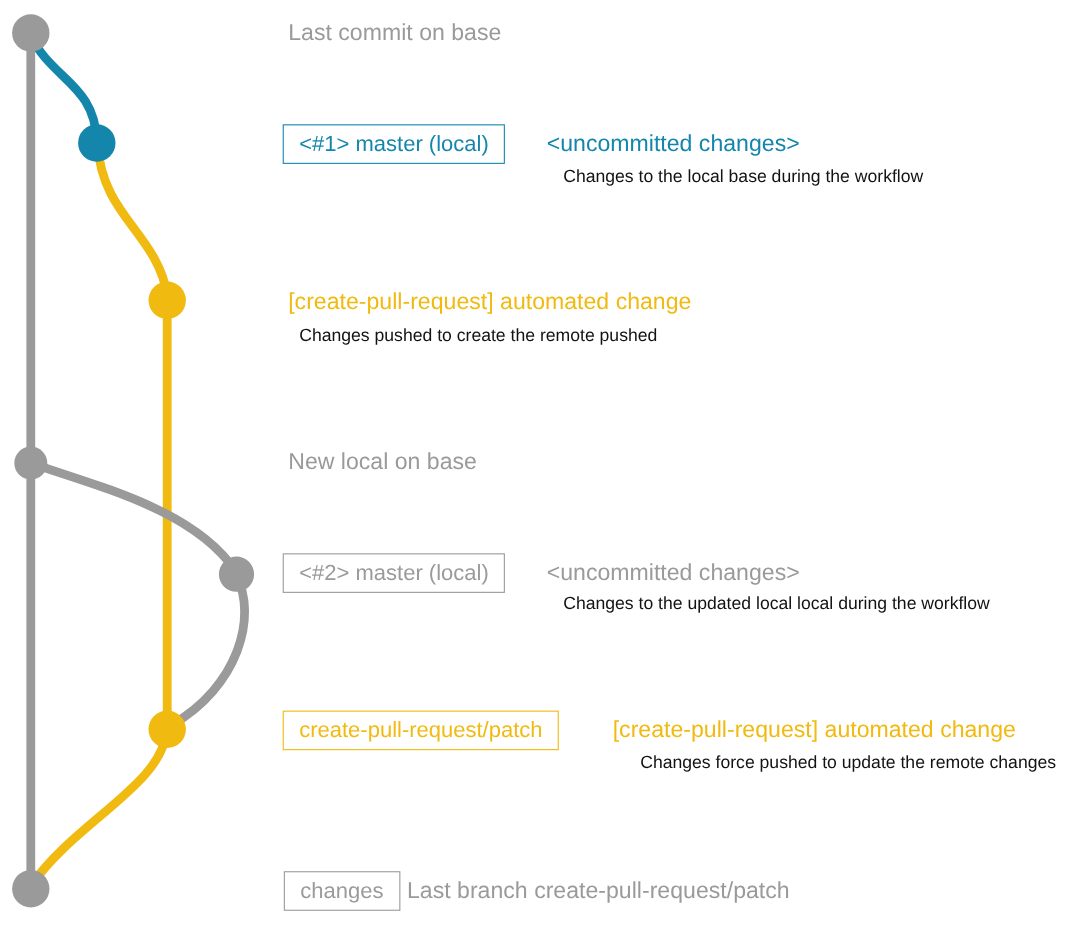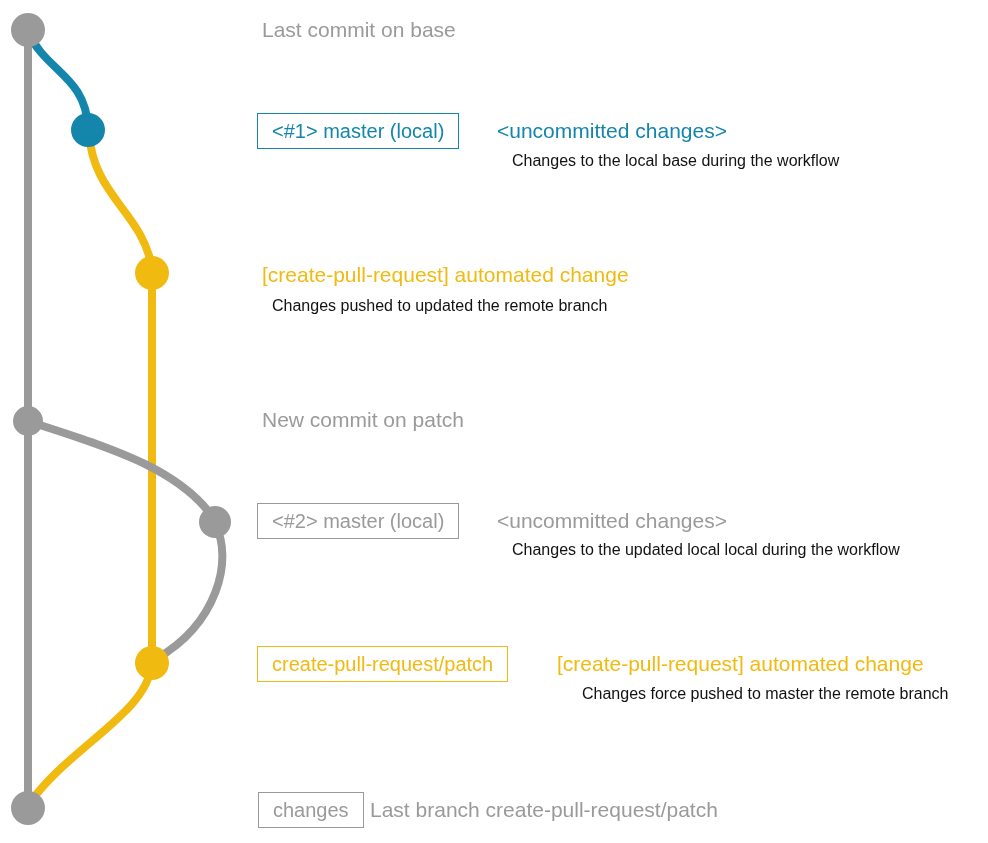--- a/index.html
+++ b/index.html
@@ -67,26 +67,26 @@
   <circle class="f-gray" cx="28" cy="808" r="17"></circle>
 </svg>
 
 <span class="t c-gray" id="lbl-last">Last commit on base</span>
 
 <span class="badge c-teal" id="badge1">&lt;#1&gt; master (local)</span>
 <span class="t c-teal" id="note1">&lt;uncommitted changes&gt;</span>
 <span class="serif" id="desc1">Changes to the local base during the workflow</span>
 
 <span class="t c-yellow" id="lbl-push1">[create-pull-request] automated change</span>
-<span class="serif" id="desc2">Changes pushed to updated the remote branch</span>
+<span class="serif" id="desc2">Changes pushed to create the remote pushed</span>
 
-<span class="t c-gray" id="lbl-new">New commit on patch</span>
+<span class="t c-gray" id="lbl-new">New local on base</span>
 
 <span class="badge c-gray" id="badge2">&lt;#2&gt; master (local)</span>
 <span class="t c-gray" id="note2">&lt;uncommitted changes&gt;</span>
 <span class="serif" id="desc3">Changes to the updated local local during the workflow</span>
 
 <span class="badge c-yellow" id="badge3">create-pull-request/patch</span>
 <span class="t c-yellow" id="lbl-push2">[create-pull-request] automated change</span>
-<span class="serif" id="desc4">Changes force pushed to master the remote branch</span>
+<span class="serif" id="desc4">Changes force pushed to update the remote changes</span>
 
 <span class="badge c-gray" id="badge4">changes</span>
 <span class="t c-gray" id="lbl-merge">Last branch create-pull-request/patch</span>
 
 </body></html>

